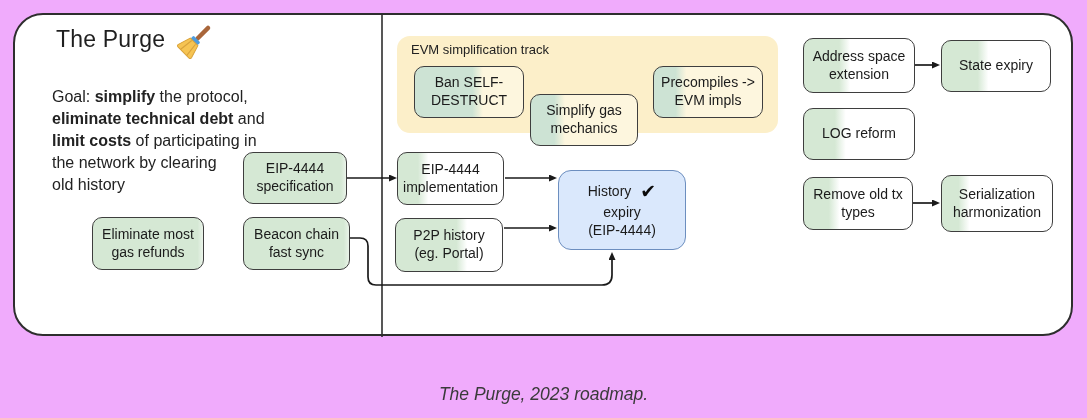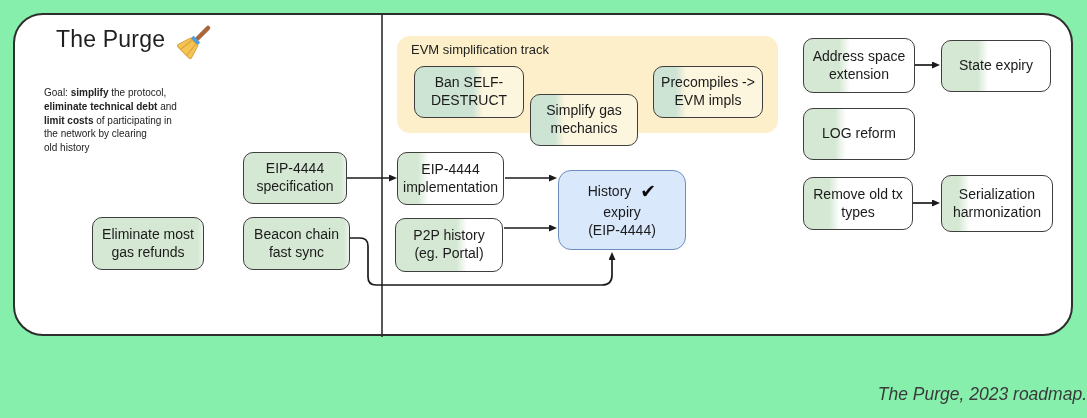--- a/index.html
+++ b/index.html
@@ -1,29 +1,29 @@
 <!DOCTYPE html>
 <html><head>
 <meta charset="utf-8">
 <style>
   html,body{margin:0;padding:0;background:#ffffff;}
   .canvas{
-    position:relative;width:1087px;height:418px;background:#86efac;
+    position:relative;width:1087px;height:418px;background:#f0abfc;
     font-family:"Liberation Sans","DejaVu Sans",sans-serif;color:#1b1b1b;overflow:hidden;
   }
   .container{
     position:absolute;left:13px;top:13px;width:1060px;height:323px;
     border:2px solid #2e2e2e;border-radius:30px;background:#ffffff;box-sizing:border-box;
   }
   svg.connectors{position:absolute;left:0;top:0;width:1087px;height:418px;pointer-events:none;}
   .title{position:absolute;left:56px;top:26px;font-size:23px;letter-spacing:.2px;color:#1f1f1f;}
   .broom{position:absolute;left:176px;top:20px;width:40px;height:40px;}
-  .goal{position:absolute;left:44px;top:86px;width:262px;font-size:10px;line-height:1.38;white-space:pre-line;color:#222;}
+  .goal{position:absolute;left:52px;top:86px;width:262px;font-size:16px;line-height:1.38;white-space:pre-line;color:#222;}
   .goal b{font-weight:700;}
-  .caption{position:absolute;left:0;top:384px;width:1087px;text-align:right;font-style:italic;font-size:17.5px;color:#3a3a3a;}
+  .caption{position:absolute;left:0;top:384px;width:1087px;text-align:center;font-style:italic;font-size:17.5px;color:#3a3a3a;}
 
   .node{
     position:absolute;border:1.6px solid #3e3e3e;border-radius:10px;box-sizing:border-box;
     display:flex;align-items:center;justify-content:center;text-align:center;
     font-size:14px;line-height:1.28;white-space:pre-line;padding:2px 4px;
     background:linear-gradient(90deg,
       var(--g,#d5e8d4) calc(var(--p,100%) - 5%),
       var(--b,#ffffff) calc(var(--p,100%) + 5%));
   }
   .node.on-yellow{--b:#fdf6de;--g:#cde3d4;}

